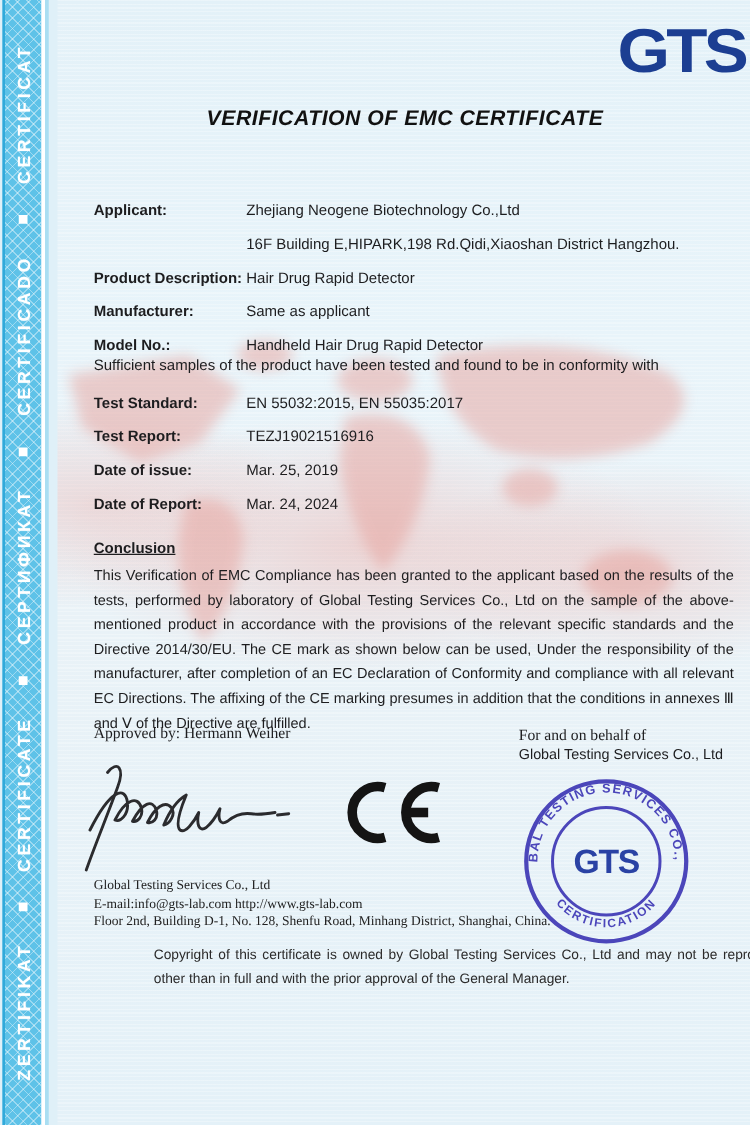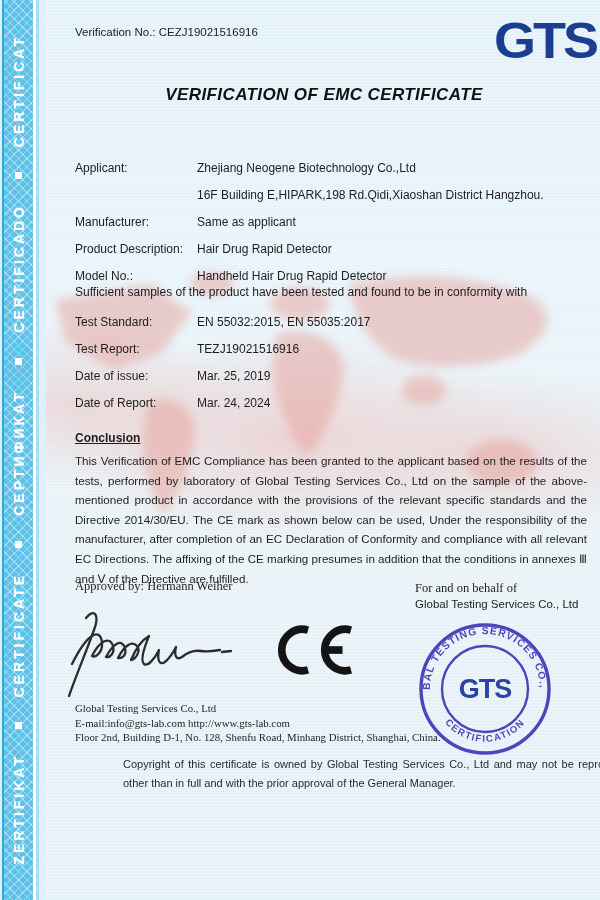--- a/index.html
+++ b/index.html
@@ -48,21 +48,21 @@
     transform:scaleY(.92);font-family:"Liberation Sans",sans-serif;
   }
   .title{
     position:absolute;left:0;top:85px;width:524px;text-align:center;
     font-size:17px;font-weight:bold;font-style:italic;letter-spacing:.4px;color:#111;
   }
   .rows{position:absolute;left:13px;width:511px;}
   .rows.block1{top:155px;}
   .rows.block2{top:309px;}
   .frow{display:grid;grid-template-columns:122px 1fr;min-height:26.8px;align-items:center;font-size:12px;}
-  .frow .lab{color:#1d1d1f;}
+  .frow .lab{color:#1d1d1f;font-weight:bold;}
   .frow .val{color:#1d1d1f;}
   .interim{position:absolute;left:13px;top:285px;width:511px;font-size:12px;}
   .conclusion{position:absolute;left:13px;top:431px;width:512px;}
   .conclusion h3{margin:0 0 6px 0;font-size:12px;font-weight:bold;text-decoration:underline;}
   .conclusion p{margin:0;font-size:11.6px;line-height:19.6px;text-align:justify;}
   
   .approved{position:absolute;left:13px;top:579px;font-family:"Liberation Serif",serif;font-size:12.5px;}
   .behalf{position:absolute;left:353px;top:580px;font-size:12px;line-height:16px;}
   .behalf .l1{font-family:"Liberation Serif",serif;font-size:12.5px;}
   .behalf .l2{font-family:"Liberation Sans",sans-serif;font-size:11.5px;}
@@ -105,41 +105,40 @@
     <span class="sq"></span>
     <span class="v-word">СЕРТИФИКАТ</span>
     <span class="sq"></span>
     <span class="v-word">CERTIFICATE</span>
     <span class="sq"></span>
     <span class="v-word">ZERTIFIKAT</span>
   </div>
 
   <div class="content">
 
-    <div class="verif-line">Verification No.: CEZJ19021516916</div>
     <div class="gts-logo">GTS</div>
 
     <div class="title">VERIFICATION OF EMC CERTIFICATE</div>
 
     <div class="rows block1">
       <div class="frow">
         <span class="lab">Applicant:</span>
         <span class="val">Zhejiang Neogene Biotechnology Co.,Ltd</span>
       </div>
       <div class="frow">
         <span class="lab"></span>
         <span class="val">16F Building E,HIPARK,198 Rd.Qidi,Xiaoshan District Hangzhou.</span>
       </div>
       <div class="frow">
+        <span class="lab">Product Description:</span>
+        <span class="val">Hair Drug Rapid Detector</span>
+      </div>
+      <div class="frow">
         <span class="lab">Manufacturer:</span>
         <span class="val">Same as applicant</span>
-      </div>
-      <div class="frow">
-        <span class="lab">Product Description:</span>
-        <span class="val">Hair Drug Rapid Detector</span>
       </div>
       <div class="frow">
         <span class="lab">Model No.:</span>
         <span class="val">Handheld Hair Drug Rapid Detector</span>
       </div>
     </div>
 
     <div class="interim">Sufficient samples of the product have been tested and found to be in conformity with</div>
 
     <div class="rows block2">

